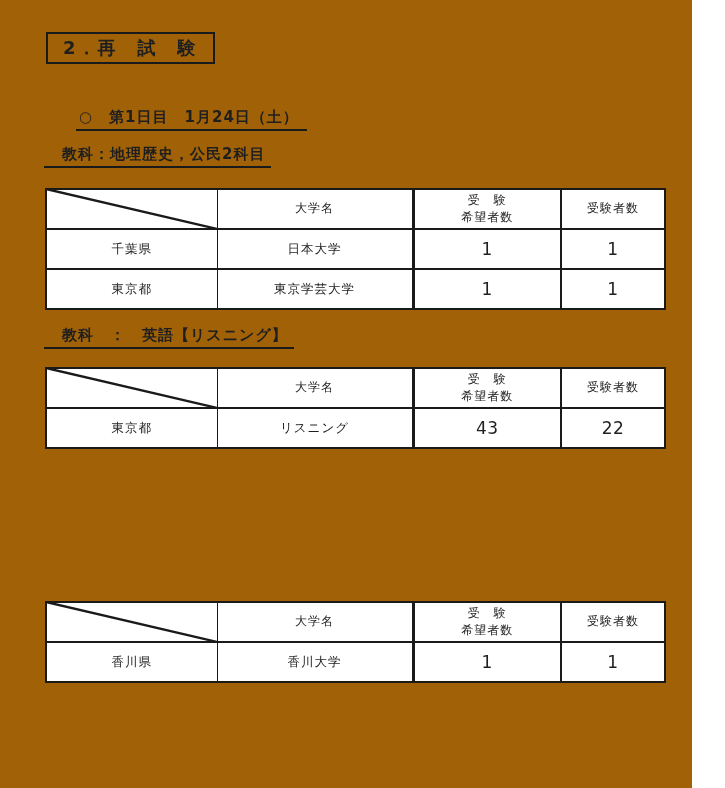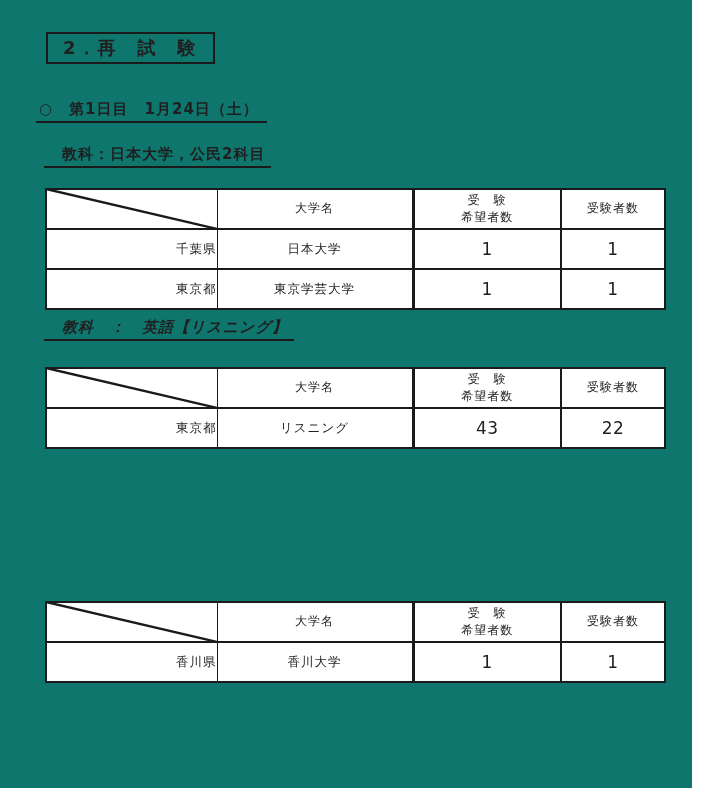--- a/index.html
+++ b/index.html
@@ -1,21 +1,21 @@
 <!DOCTYPE html>
 <html><head>
 <meta charset="utf-8">
 <style>
   * { margin: 0; padding: 0; box-sizing: border-box; }
   html, body { background: #ffffff; }
   .page {
     position: relative;
     width: 692px;
     height: 788px;
-    background: #0f766e;
+    background: #a16207;
     font-family: "DejaVu Sans", "Liberation Sans", sans-serif;
     color: #1f1f1f;
     overflow: hidden;
   }
   .title-box {
     position: absolute;
     left: 46px;
     top: 32px;
     height: 32px;
     border: 2px solid #1a1a1a;
@@ -47,21 +47,21 @@
     table-layout: fixed;
   }
   .data-table th, .data-table td {
     border: 2px solid #1a1a1a;
     text-align: center;
     vertical-align: middle;
     background: #ffffff;
     overflow: hidden;
   }
   
-  .data-table th:first-child, .data-table td:first-child { border-right-width: 1px; text-align: right; }
+  .data-table th:first-child, .data-table td:first-child { border-right-width: 1px; }
   .data-table th:nth-child(2), .data-table td:nth-child(2) { border-left-width: 1px; border-right-width: 3px; margin-top: 48px; }
   .data-table th { height: 40px; font-size: 12px; font-weight: 500; letter-spacing: 1px; line-height: 1.45; }
   .data-table td { height: 40px; }
   .cell-text { font-size: 12.5px; letter-spacing: 1px; }
   .cell-num { font-size: 17px; letter-spacing: 0.5px; }
   .pre { white-space: pre-line; }
   .diag-cell { position: relative; padding: 0; }
   .diag-cell svg {
     position: absolute;
     top: -1px; left: -1px;
@@ -76,23 +76,23 @@
 </style>
 </head>
 <body>
 
 <div class="page">
 
   <div class="title-box">
     <span>2．再　試　験</span>
   </div>
 
-  <div class="heading heading-day" style="top:100px;">○　第1日目　1月24日（土）</div>
+  <div class="heading heading-day" style="top:108px;margin-left:40px;">○　第1日目　1月24日（土）</div>
 
-  <div class="heading heading-subject" style="top:145px;">教科：日本大学，公民2科目</div>
+  <div class="heading heading-subject" style="top:145px;">教科：地理歴史，公民2科目</div>
 
   <table class="data-table t1">
     <colgroup>
       <col style="width:171px">
         <col style="width:196px">
         <col style="width:148px">
         <col style="width:104px">
     </colgroup>
     <thead>
       <tr>
@@ -116,21 +116,21 @@
       </tr>
       <tr>
         <td class="cell-text">東京都</td>
         <td class="cell-text">東京学芸大学</td>
         <td class="cell-num">1</td>
         <td class="cell-num">1</td>
       </tr>
     </tbody>
   </table>
 
-  <div class="heading heading-subject" style="top:318px;font-style:italic;">教科　：　英語【リスニング】</div>
+  <div class="heading heading-subject" style="top:326px;">教科　：　英語【リスニング】</div>
 
   <table class="data-table t2">
     <colgroup>
       <col style="width:171px">
         <col style="width:196px">
         <col style="width:148px">
         <col style="width:104px">
     </colgroup>
     <thead>
       <tr>

